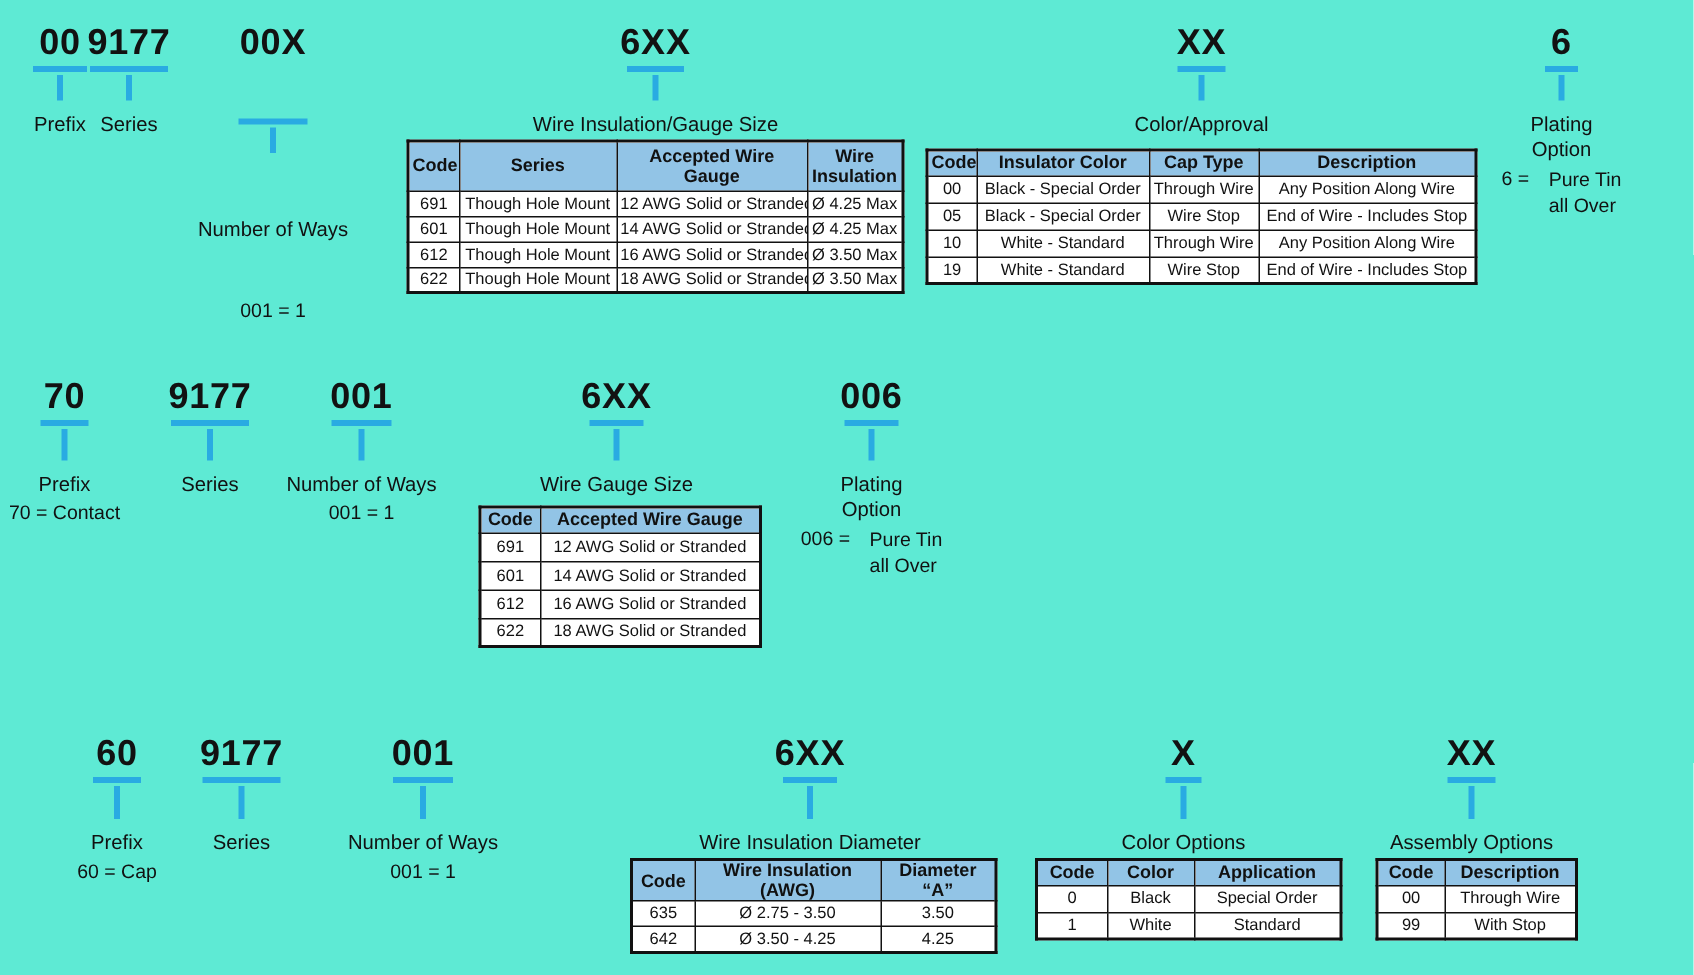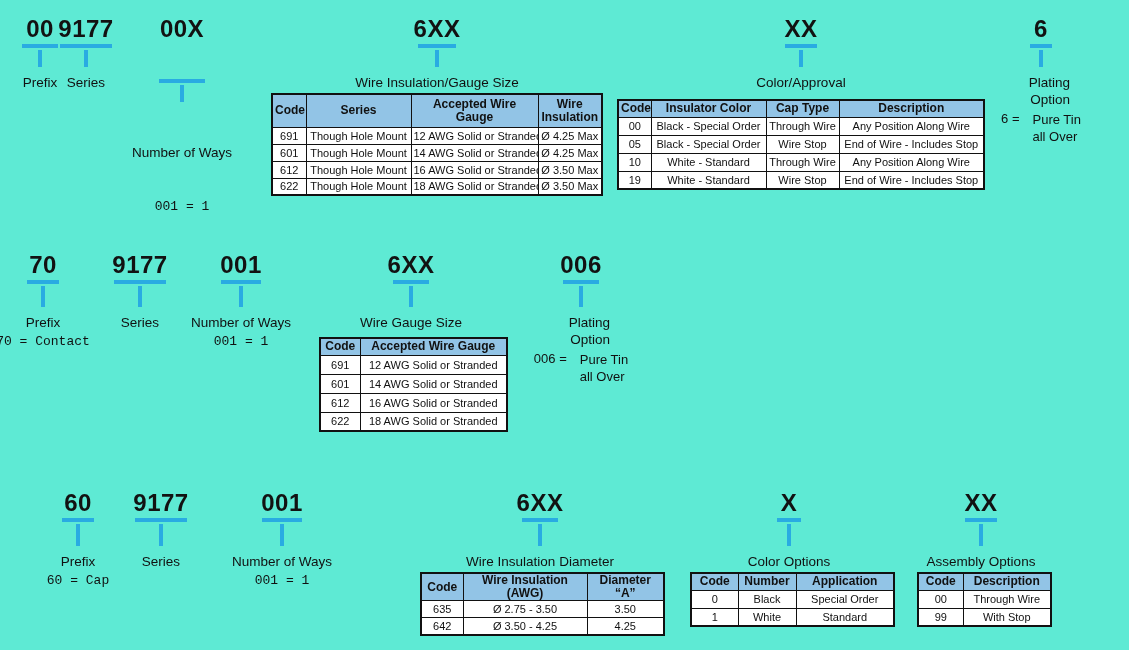--- a/index.html
+++ b/index.html
@@ -9,22 +9,22 @@
 
   .pn-group { position:absolute; display:flex; flex-direction:column; align-items:center; }
   .pn-code { font-size:24px; font-weight:bold; line-height:26px; letter-spacing:.5px; color:#121212; white-space:nowrap; }
   .t-mark { display:flex; flex-direction:column; align-items:center; margin-top:2px; }
   .t-bar  { height:4px; background:var(--blue,#29ABE2); }
   .t-stem { width:4px; background:var(--blue,#29ABE2); margin-top:2px; }
   .r1 .t-stem { height:17px; }
   .r2 .t-stem { height:21px; }
   .r3 .t-stem { height:22px; }
   .pn-label { font-size:13.5px; font-weight:normal; margin-top:7px; text-align:center; line-height:17px; white-space:nowrap; }
-  .pn-label.wrap-narrow { white-space:normal; max-width:58px;text-align:right; }
-  .pn-sub { font-size:13px; margin-top:3px; text-align:left; white-space:nowrap;font-family:Liberation Mono, monospace; }
+  .pn-label.wrap-narrow { white-space:normal; max-width:58px; }
+  .pn-sub { font-size:13px; margin-top:3px; text-align:left; white-space:nowrap; }
   .eq { display:flex; margin-top:3px; font-size:13px; gap:13px; align-items:flex-start; }
   .eq-val { text-align:left; line-height:17px; }
 
   table { position:absolute; border-collapse:collapse; table-layout:fixed; background:#fff; border:2px solid #111; }
   th, td { border:1px solid #111; text-align:center; vertical-align:middle; padding:0 2px; overflow:hidden; }
   th { background:var(--hdr,#92C4E6); font-weight:bold; font-size:12px; height:17px; line-height:13px; }
   td { font-size:11px; height:17px; white-space:nowrap; }
   .tall-head th { height:33px; }
   .rh18 td { height:18px; }
   .rh19 td { height:19px; }
@@ -352,21 +352,21 @@
 
   <table class="rh18" style="left:690px;top:572px;width:203px;">
       <colgroup>
         <col style="width: 47px;">
         <col style="width: 58px;">
         <col style="width: 98px;">
       </colgroup>
       <thead>
         <tr>
           <th>Code</th>
-          <th>Number</th>
+          <th>Color</th>
           <th>Application</th>
         </tr>
       </thead>
       <tbody>
         <tr>
           <td>0</td>
           <td>Black</td>
           <td>Special Order</td>
         </tr>
         <tr>

